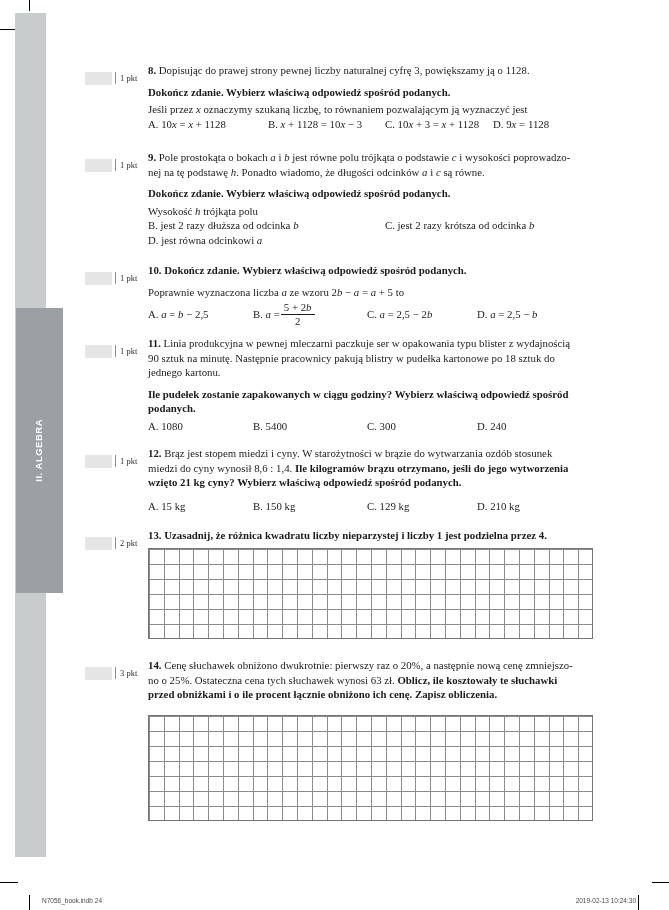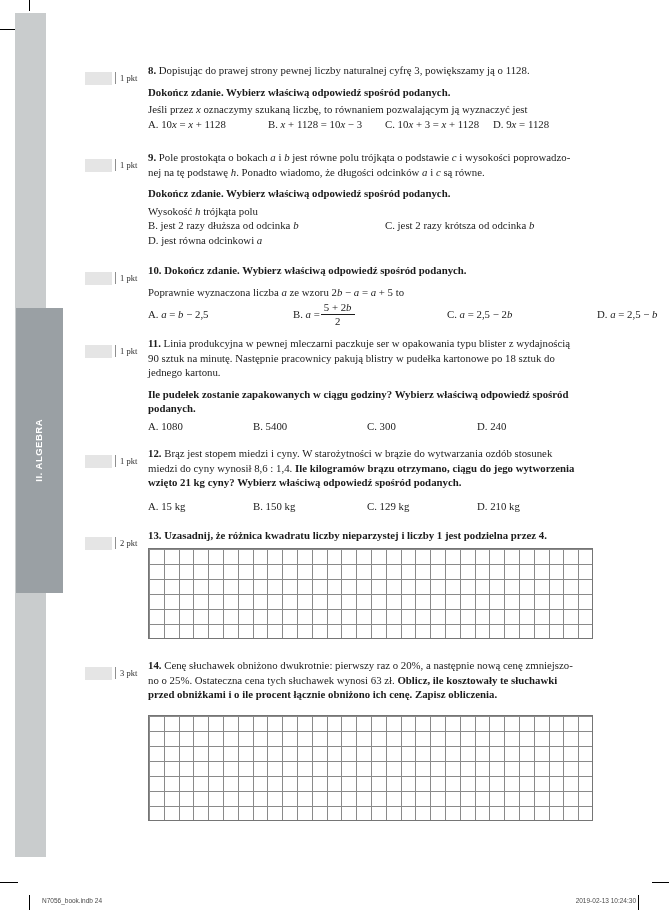--- a/index.html
+++ b/index.html
@@ -32,21 +32,21 @@
   .pts{position:absolute;left:-63px;top:8px;width:58px;display:flex;align-items:center;}
   .pts-box{display:inline-block;width:27px;height:13px;}
   .pts-bar{display:inline-block;width:1px;height:12px;background:#8f8f8f;margin-left:3px;}
   .pts-label{font-size:8.5px;color:#2e2e2e;margin-left:4px;white-space:nowrap;}
   
   .opts{display:grid;}
   .opts span{white-space:nowrap;}
   .opts-q8{grid-template-columns:109px 106px 97px auto;gap:11px;}
   .opts-q9{grid-template-columns:237px auto;}
   .opts-4col{grid-template-columns:105px 114px 110px auto;}
-  .opts-q10{align-items:center;margin-top:2px;gap:40px;}
+  .opts-q10{align-items:center;margin-top:2px;}
   .optcell{display:inline-flex;align-items:center;}
   .frac{display:inline-flex;flex-direction:column;align-items:center;line-height:13px;margin-left:1px;}
   .frac .num{border-bottom:1px solid #1b1b1b;padding:0 3px;}
   .frac .den{padding:0 3px;}
   
   .agrid{box-sizing:border-box;border:1px solid #757575;
     background-image:
       repeating-linear-gradient(to right,#8a8a8a 0 1px,transparent 1px var(--cw)),
       repeating-linear-gradient(to bottom,#8a8a8a 0 1px,transparent 1px var(--ch));}
   .agrid-13{margin-top:5px;}
@@ -153,21 +153,21 @@
         <span><span>D. 240</span></span>
       </div>
     </section>
 
     <section class="q q12">
       <div class="pts">
         <span class="pts-box" style="background: rgb(229, 229, 229);"></span>
         <span class="pts-bar"></span>
         <span class="pts-label">1 pkt</span>
       </div>
-      <p class="lead"><span class="rb">12. </span><span>Brąz jest stopem miedzi i cyny. W starożytności w brązie do wytwarzania ozdób stosunek</span><br><span>miedzi do cyny wynosił 8,6 : 1,4. </span><span class="rb">Ile kilogramów brązu otrzymano, ciągu do jego wytworzenia</span><br><span class="rb">wzięto 21 kg cyny? Wybierz właściwą odpowiedź spośród podanych.</span></p>
+      <p class="lead"><span class="rb">12. </span><span>Brąz jest stopem miedzi i cyny. W starożytności w brązie do wytwarzania ozdób stosunek</span><br><span>miedzi do cyny wynosił 8,6 : 1,4. </span><span class="rb">Ile kilogramów brązu otrzymano, jeśli do jego wytworzenia</span><br><span class="rb">wzięto 21 kg cyny? Wybierz właściwą odpowiedź spośród podanych.</span></p>
       <div class="opts opts-4col" style="margin-top:9px;">
         <span><span>A. 15 kg</span></span>
         <span><span>B. 150 kg</span></span>
         <span><span>C. 129 kg</span></span>
         <span><span>D. 210 kg</span></span>
       </div>
     </section>
 
     <section class="q q13">
       <div class="pts">

